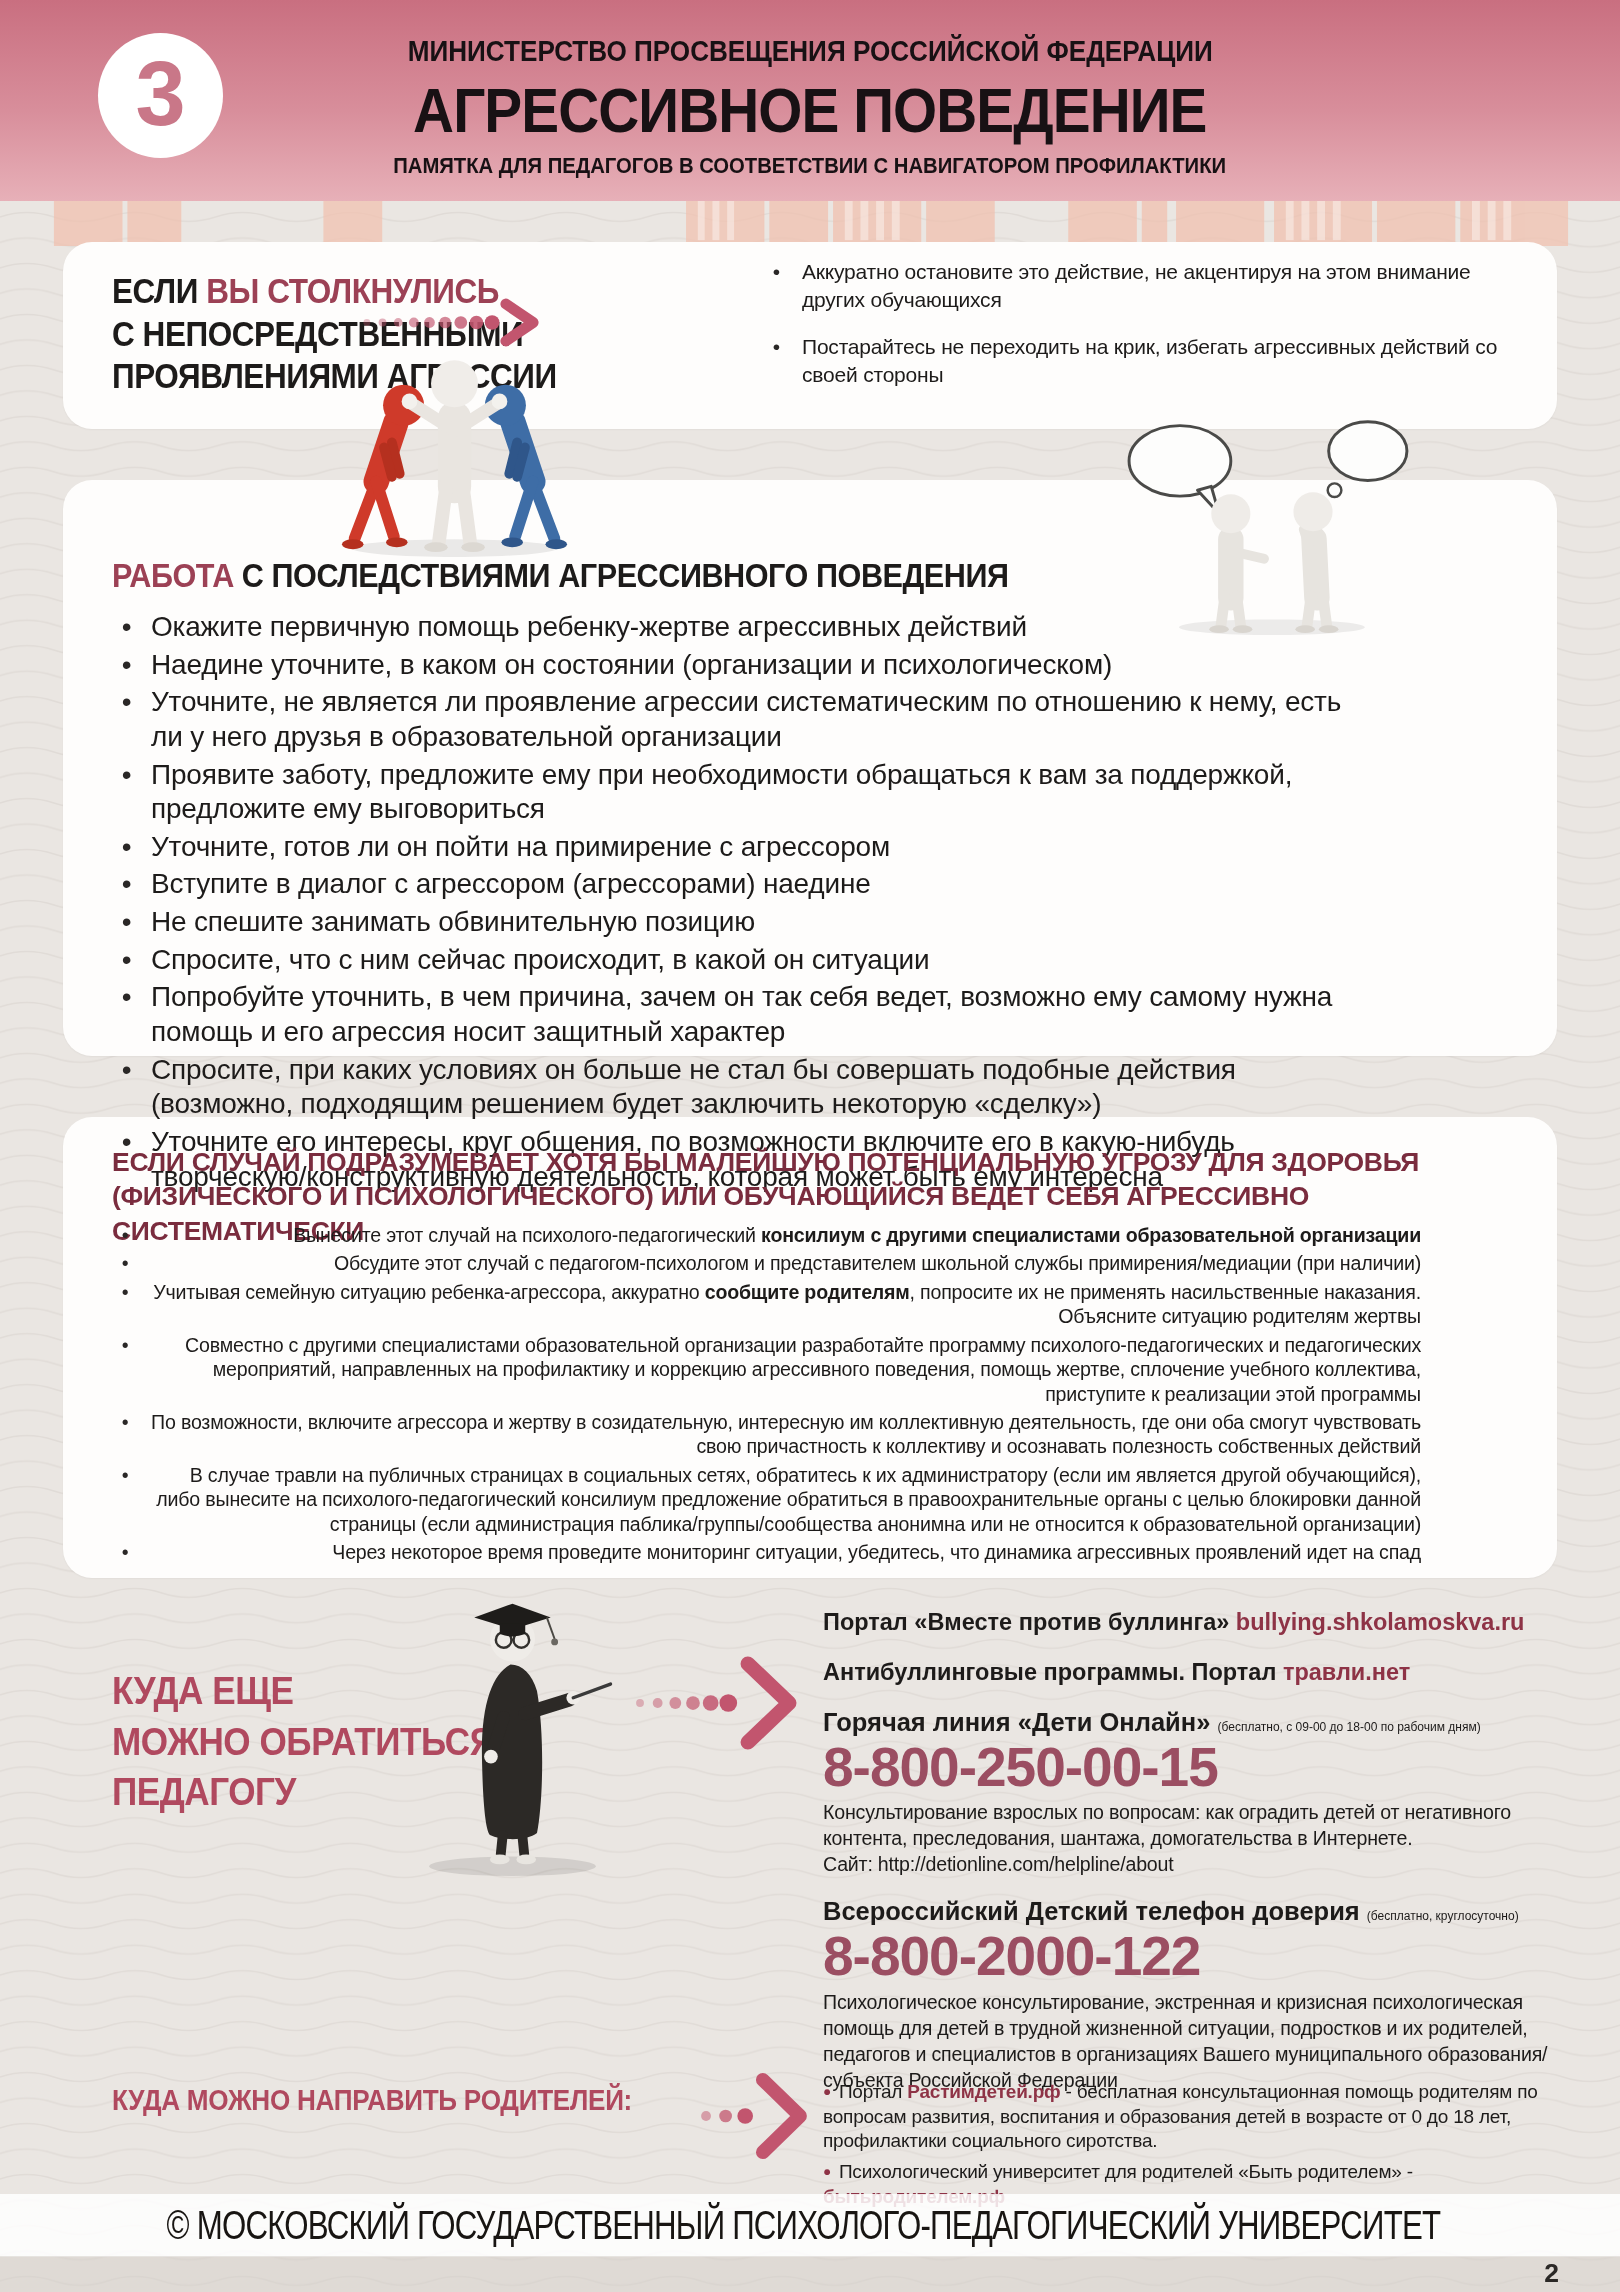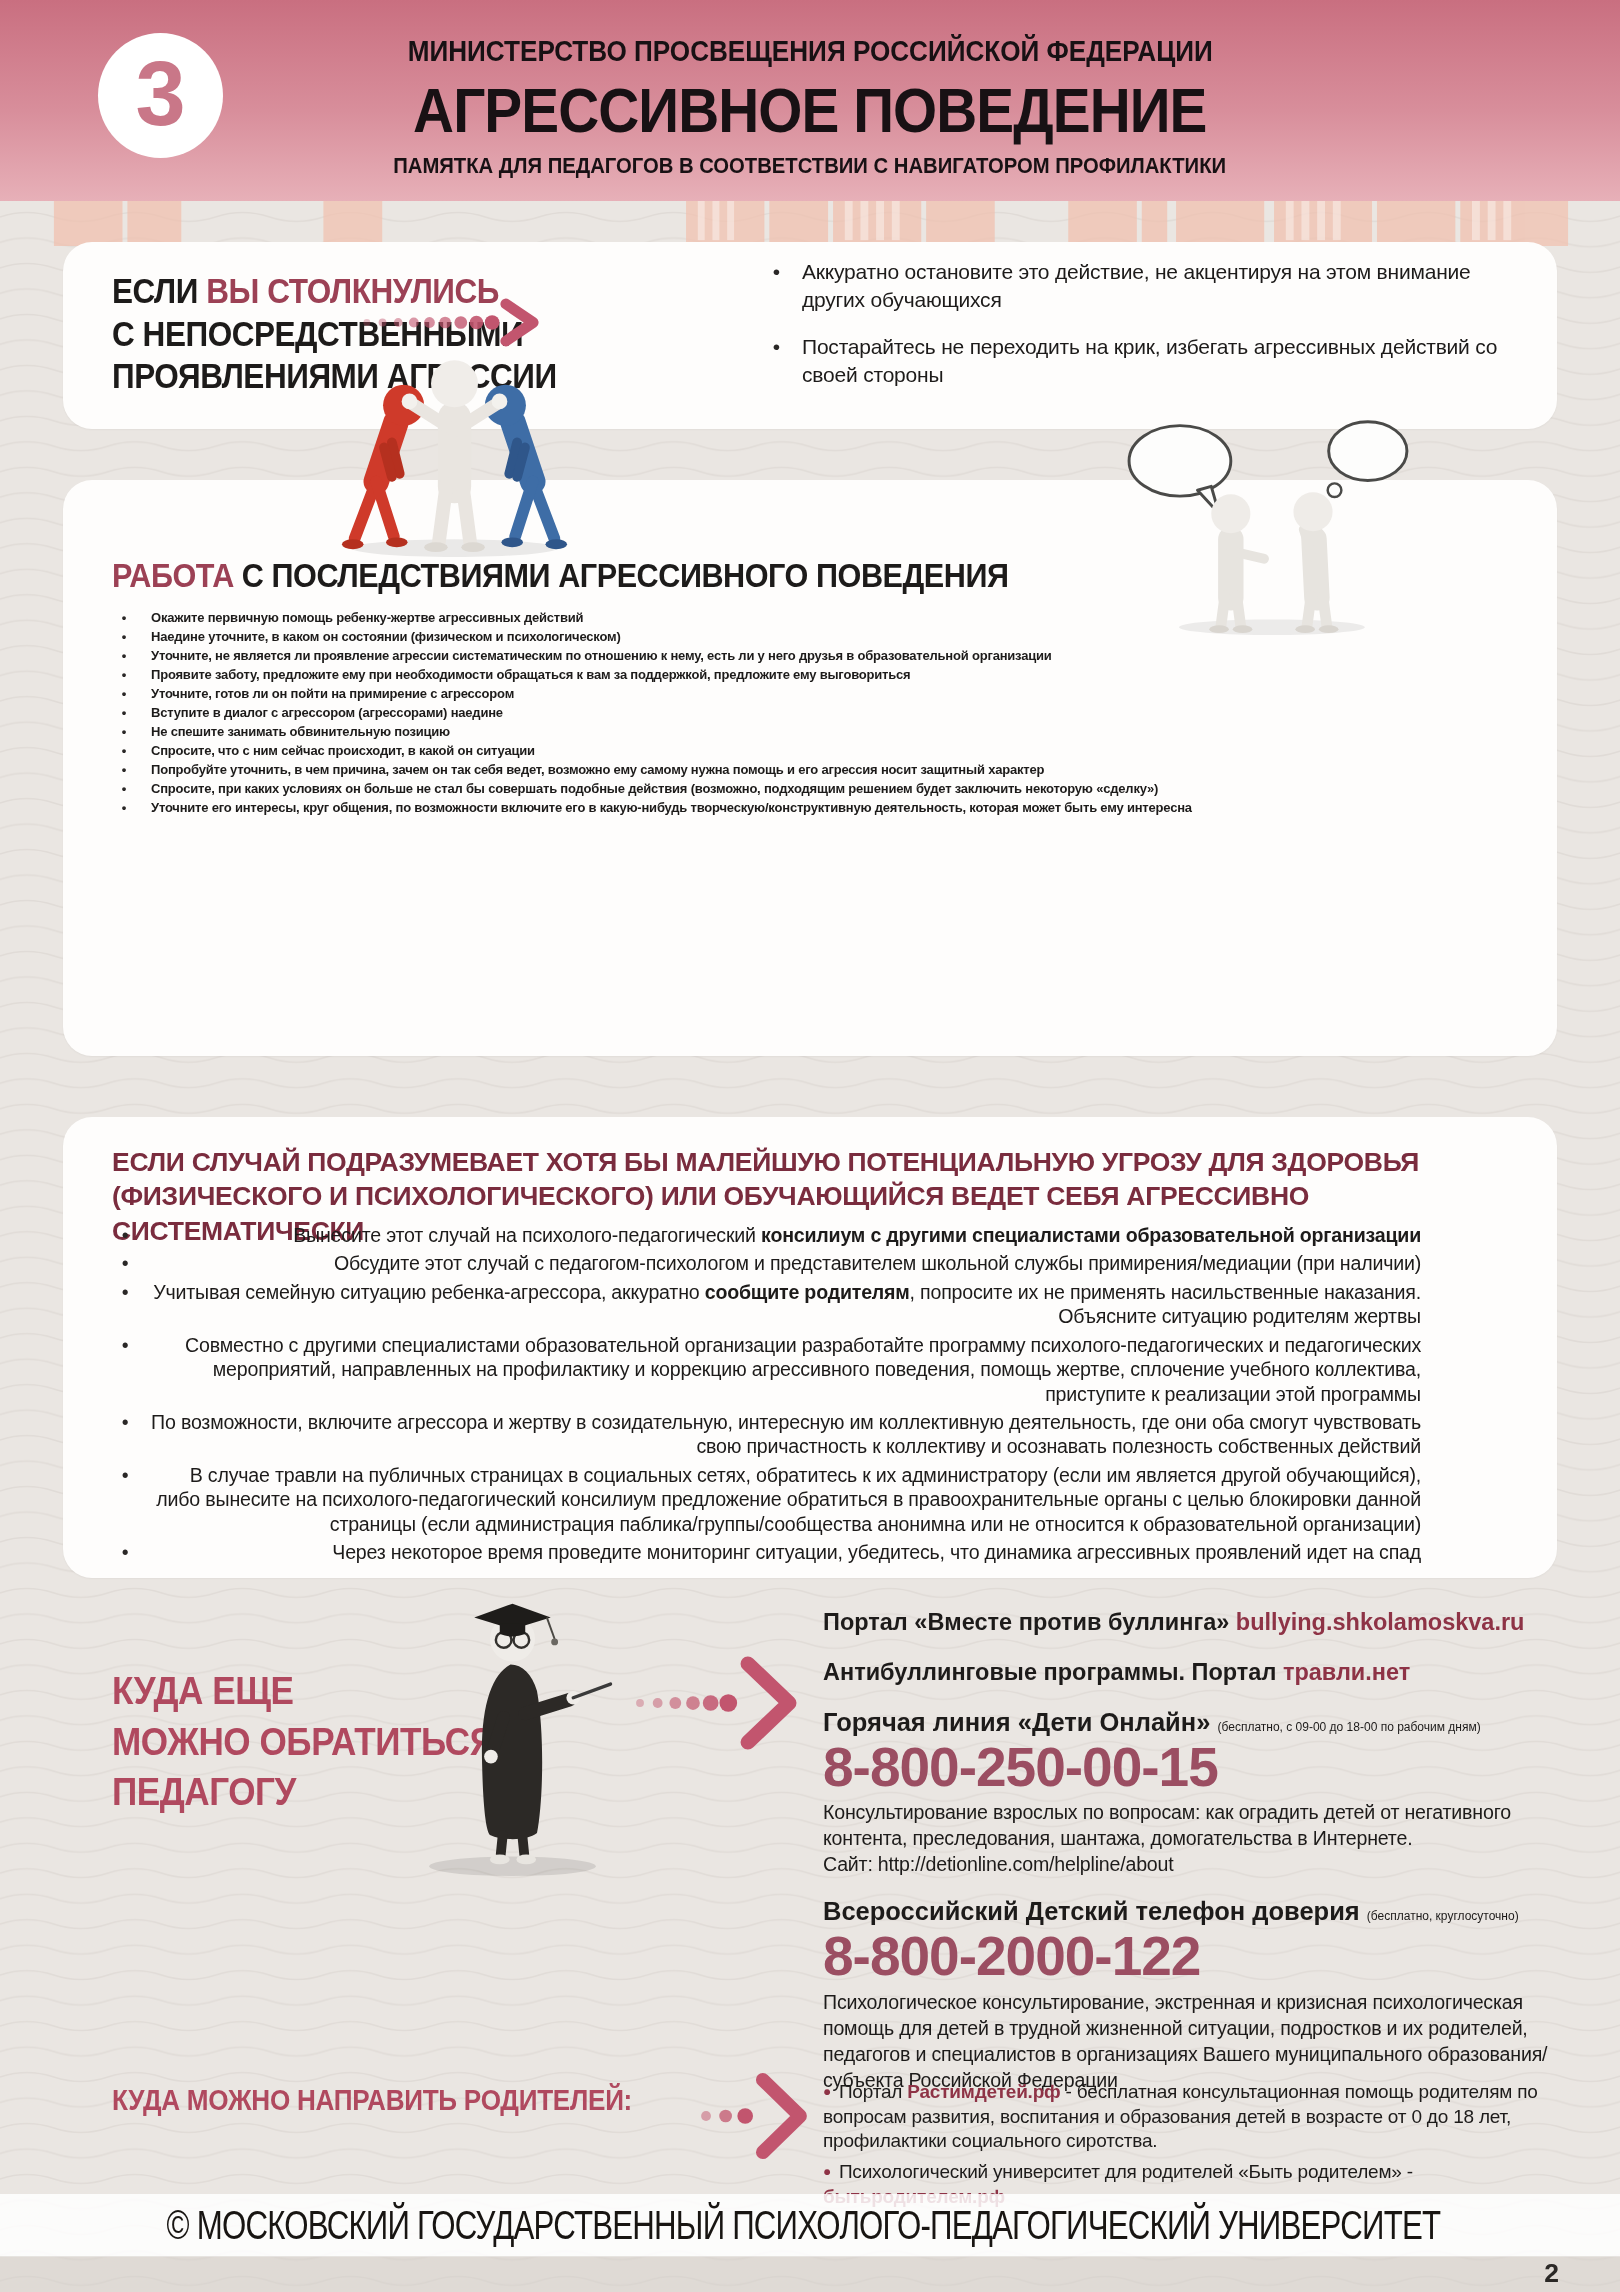--- a/index.html
+++ b/index.html
@@ -35,21 +35,21 @@
   
   ul.bullets{list-style:none;}
   ul.bullets li{position:relative;padding-left:39px;}
   ul.bullets li::before{content:"•";position:absolute;left:9.8px;top:0;color:#2a2726;}
   #card1{top:242px;height:187px;}
   .s1-title{position:absolute;left:112px;top:270px;z-index:2;font-size:35px;}
   .s1-bullets{position:absolute;left:763px;top:258px;width:747px;z-index:2;font-size:21px;line-height:1.32;letter-spacing:-0.2px;}
   .s1-bullets li{margin-bottom:19.6px;}
   #card2{top:480px;height:576px;}
   .s2-title{position:absolute;left:112px;top:555px;z-index:2;font-size:34px;}
-  .s2-bullets{position:absolute;left:112px;top:610px;width:1266px;z-index:2;font-size:13px;line-height:1.24;letter-spacing:-0.2px;font-weight:bold;}
+  .s2-bullets{position:absolute;left:112px;top:610px;width:1266px;z-index:2;font-size:28px;line-height:1.24;letter-spacing:-0.2px;}
   .s2-bullets li{margin-bottom:2.9px;}
   #card3{top:1117px;height:461px;}
   .s3-title{position:absolute;left:112px;top:1145px;width:1313px;z-index:2;font-size:26.5px;font-weight:700;
     line-height:1.3;color:var(--title-dark);letter-spacing:-0.3px;}
   .s3-bullets{position:absolute;left:112px;top:1223px;width:1309px;z-index:2;font-size:19.6px;line-height:1.25;letter-spacing:-0.2px;}
   .s3-bullets li{margin-bottom:3.9px;text-align:right;}
   
   .contacts-heading{position:absolute;left:112px;top:1666px;z-index:2;font-size:39px;font-weight:700;
     color:var(--heading-rose);line-height:1.3;letter-spacing:-0.5px;}
   .contacts-col{position:absolute;left:823px;top:1609px;width:733px;z-index:2;}
@@ -228,21 +228,21 @@
   </g>
 </svg>
 
 <section class="card" id="card2"></section>
 <div class="s2-title s-title">
   <span class="condl"><span class="red">РАБОТА</span><span> С ПОСЛЕДСТВИЯМИ АГРЕССИВНОГО ПОВЕДЕНИЯ</span></span>
 </div>
 <ul class="bullets s2-bullets">
 
 <li class="bullet-item"><span class="li-text">Окажите первичную помощь ребенку-жертве агрессивных действий</span></li>
-    <li class="bullet-item"><span class="li-text">Наедине уточните, в каком он состоянии (физическом и психологическом)</span></li>
+    <li class="bullet-item"><span class="li-text">Наедине уточните, в каком он состоянии (организации и психологическом)</span></li>
     <li class="bullet-item"><span class="li-text">Уточните, не является ли проявление агрессии систематическим по отношению к нему, есть ли у него друзья в образовательной организации</span></li>
     <li class="bullet-item"><span class="li-text">Проявите заботу, предложите ему при необходимости обращаться к вам за поддержкой, предложите ему выговориться</span></li>
     <li class="bullet-item"><span class="li-text">Уточните, готов ли он пойти на примирение с агрессором</span></li>
     <li class="bullet-item"><span class="li-text">Вступите в диалог с агрессором (агрессорами) наедине</span></li>
     <li class="bullet-item"><span class="li-text">Не спешите занимать обвинительную позицию</span></li>
     <li class="bullet-item"><span class="li-text">Спросите, что с ним сейчас происходит, в какой он ситуации</span></li>
     <li class="bullet-item"><span class="li-text">Попробуйте уточнить, в чем причина, зачем он так себя ведет, возможно ему самому нужна помощь и его агрессия носит защитный характер</span></li>
     <li class="bullet-item"><span class="li-text">Спросите, при каких условиях он больше не стал бы совершать подобные действия (возможно, подходящим решением будет заключить некоторую «сделку»)</span></li>
     <li class="bullet-item"><span class="li-text">Уточните его интересы, круг общения, по возможности включите его в какую-нибудь творческую/конструктивную деятельность, которая может быть ему интересна</span></li>
   </ul>

